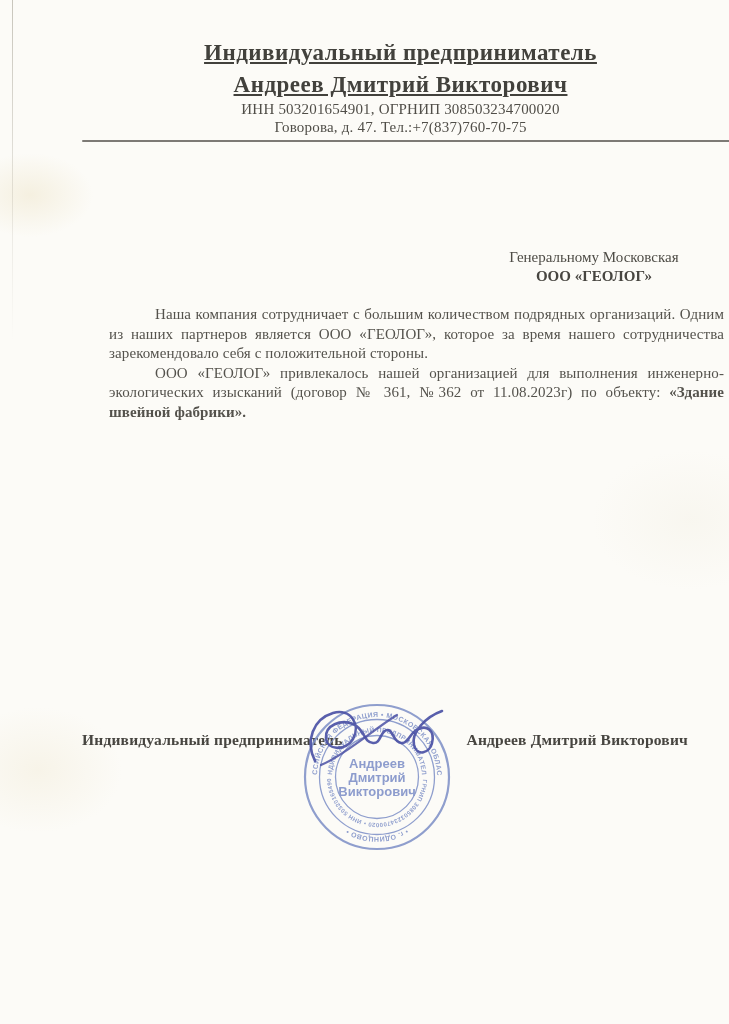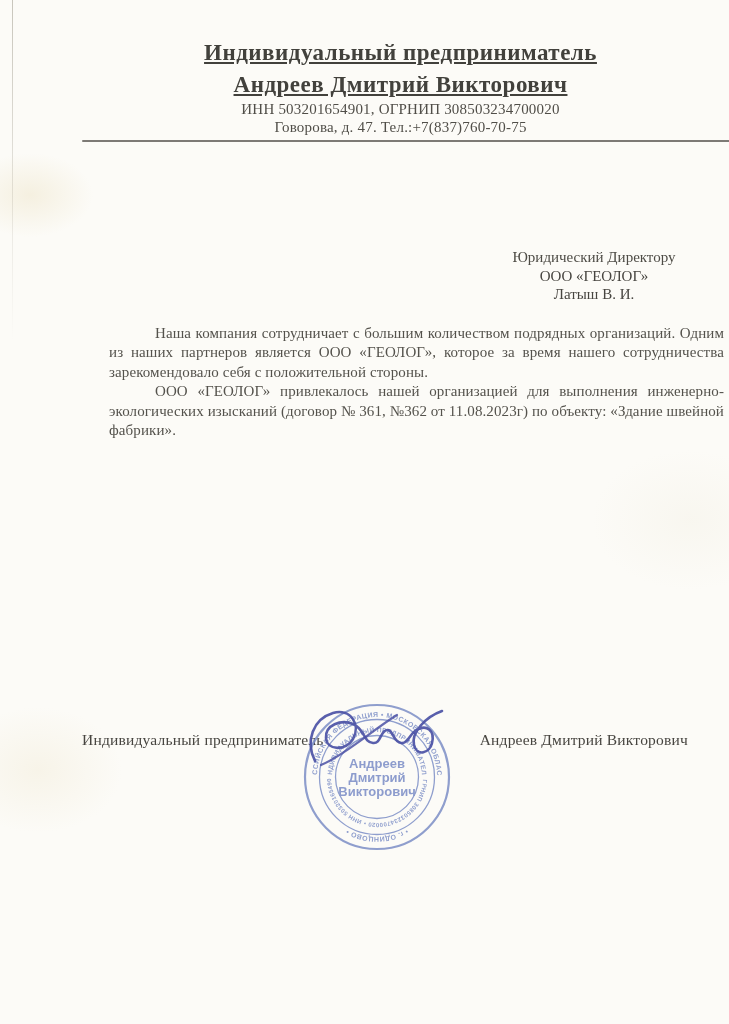--- a/index.html
+++ b/index.html
@@ -32,21 +32,21 @@
     margin:106px 45px 0 auto;width:252px;text-align:center;
     font-size:15px;line-height:18.5px;color:#4e4c46;
   }
   .addressee .b{color:#474540;}
 
   .body-text{
     margin:20px 41px 0 73px;text-align:justify;
     font-size:15px;line-height:19.5px;color:#54524c;letter-spacing:.1px;
   }
   .body-text p{margin:0;text-indent:46px;}
-  .b{font-weight:normal;}
+  .b{font-weight:bold;}
 
   .sig-row{
     position:absolute;top:731px;left:82px;right:77px;
     display:flex;justify-content:space-between;
     font-size:15.5px;font-weight:bold;color:#474540;letter-spacing:.2px;
   }
 
   .stamp{position:absolute;left:301px;top:701px;width:152px;height:152px;opacity:.88;filter:blur(.2px);}
   .stamp text, .stamp textPath{
     font-family:"Liberation Sans","DejaVu Sans",sans-serif;
@@ -67,23 +67,22 @@
 
   <header>
     <div class="title">Индивидуальный предприниматель</div>
     <div class="title">Андреев Дмитрий Викторович</div>
     <div class="detail">ИНН 503201654901, ОГРНИП 308503234700020</div>
     <div class="detail">Говорова,  д. 47. Тел.:+7(837)760-70-75</div>
     <div class="rule"></div>
   </header>
 
   <section class="addressee">
-    <div>Юридический Директору</div>
+    <div>Генеральному Московская</div>
     <div class="b">ООО «ГЕОЛОГ»</div>
-    <div class="b">Латыш В. И.</div>
   </section>
 
   <section class="body-text">
     <p>Наша компания сотрудничает с большим количеством подрядных организаций. Одним из наших партнеров является ООО «ГЕОЛОГ», которое за время нашего сотрудничества зарекомендовало себя с положительной стороны.</p>
     <p><span>ООО «ГЕОЛОГ» привлекалось нашей организацией для выполнения инженерно-экологических изысканий (договор № 361, №362 от 11.08.2023г) по объекту: </span><span class="b">«Здание швейной фабрики».</span></p>
   </section>
 
   <div class="sig-row">
     <span class="b">Индивидуальный предприниматель</span>
     <span class="b">Андреев Дмитрий Викторович</span>

